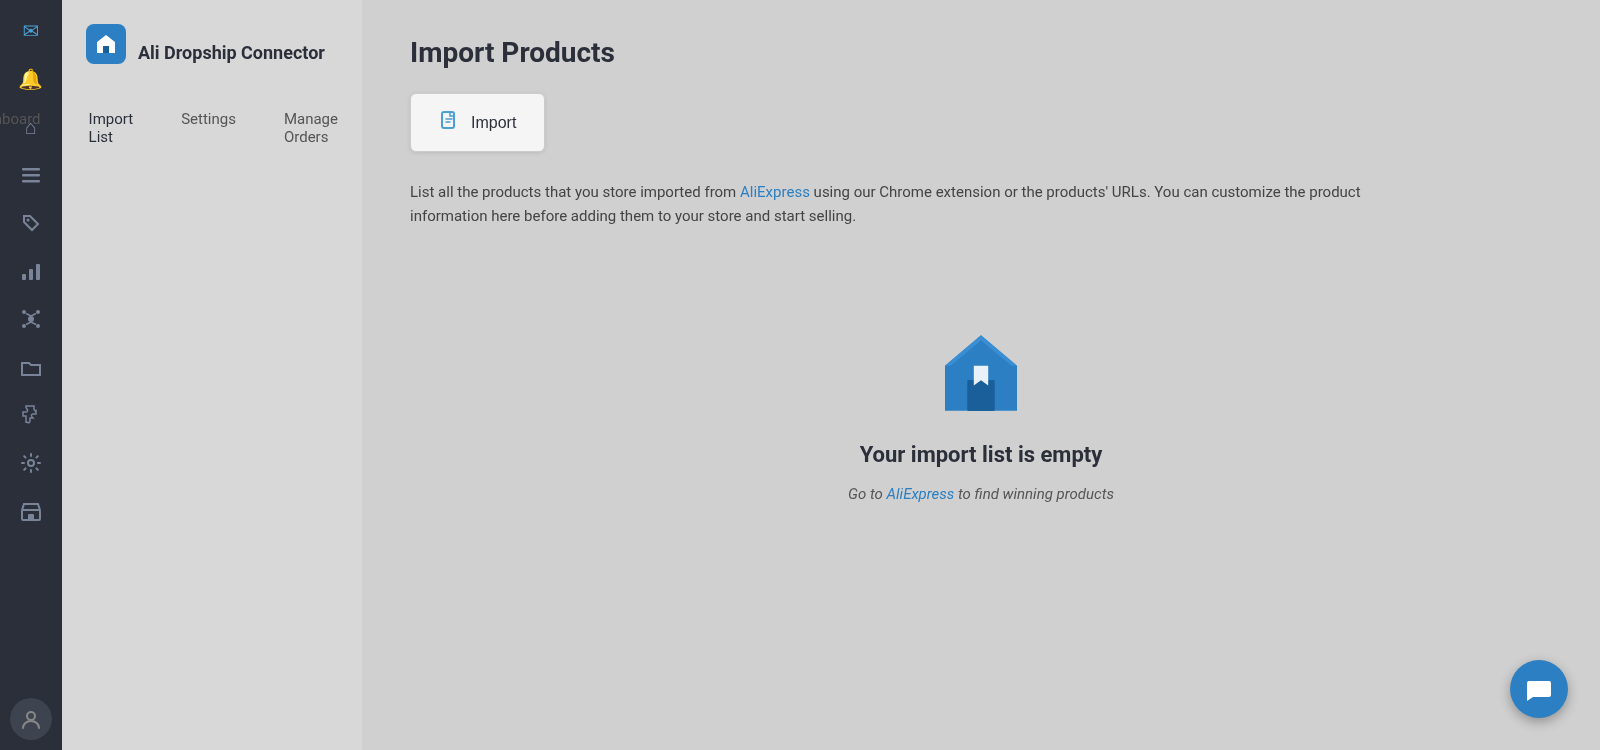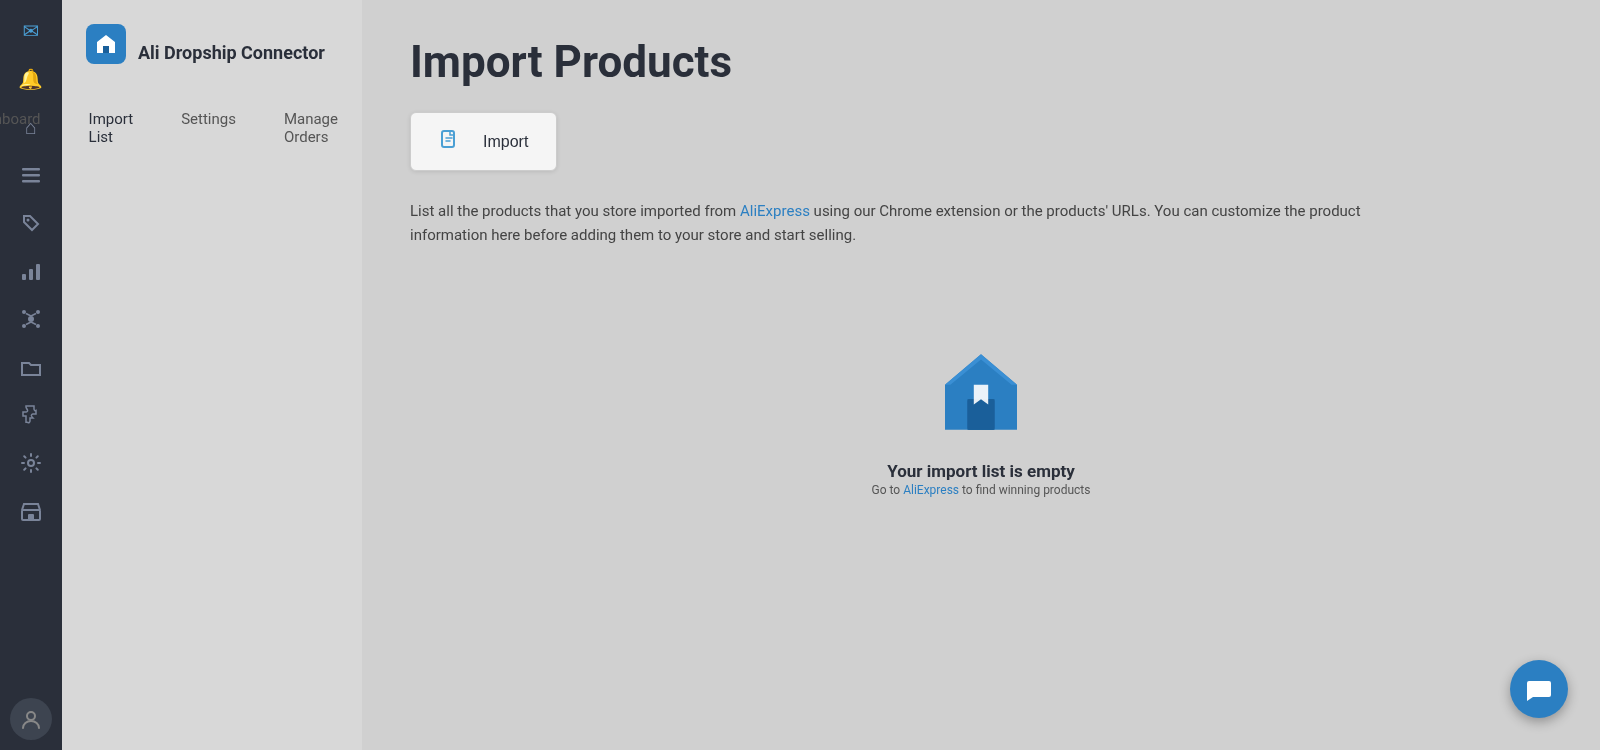--- a/index.html
+++ b/index.html
@@ -97,34 +97,34 @@
     
     .main-content {
       flex: 1;
       background: #d0d0d0;
       padding: 36px 48px;
       overflow-y: auto;
       position: relative;
     }
 
     .page-title {
-      font-size: 44px;
+      font-size: 28px;
       font-weight: 700;
       color: #2a2f3a;
       margin-bottom: 24px;
     }
 
     
     .import-button-card {
       background: #f5f5f5;
       border: 1px solid #ccc;
       border-radius: 6px;
       display: inline-flex;
       align-items: center;
-      gap: 24px;
+      gap: 12px;
       padding: 16px 28px;
       cursor: pointer;
       font-size: 16px;
       color: #2a2f3a;
       margin-bottom: 28px;
       box-shadow: 0 1px 4px rgba(0,0,0,0.1);
     }
     .import-icon {
       color: #4a9fd4;
       font-size: 18px;
@@ -148,28 +148,29 @@
       display: flex;
       flex-direction: column;
       align-items: center;
       justify-content: center;
       padding: 40px;
     }
     .empty-state-icon {
       margin-bottom: 20px;
     }
     .empty-state-title {
-      font-size: 17px;
+      font-size: 22px;
       font-weight: 700;
       color: #2a2f3a;
-      margin-bottom: 2px;
+      margin-bottom: 18px;
     }
     .empty-state-subtitle {
-      font-size: 12px;
+      font-size: 15px;
       color: #555;
+      font-style: italic;
     }
     .empty-state-subtitle a {
       color: #2b7fc2;
       text-decoration: none;
     }
 
     
     .house-icon-svg {
       width: 90px;
       height: 90px;

